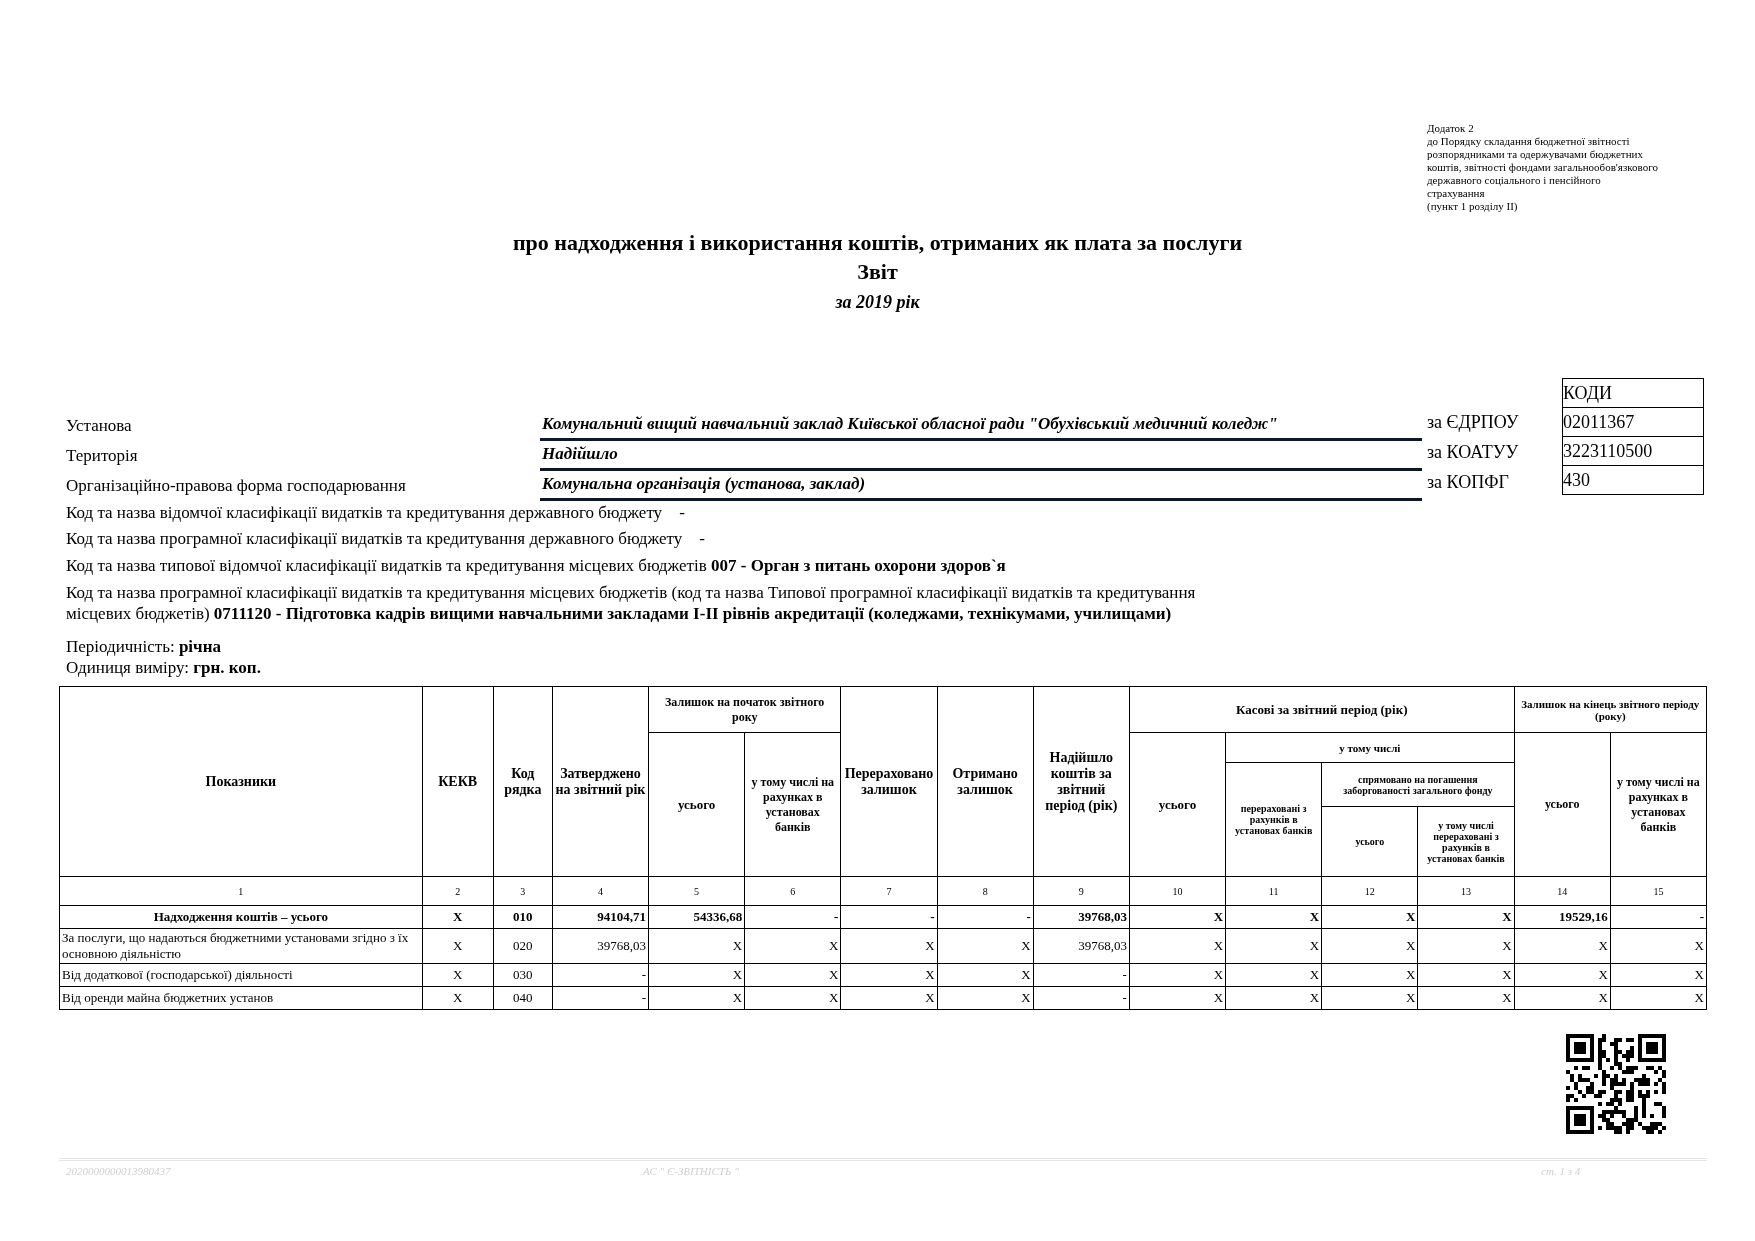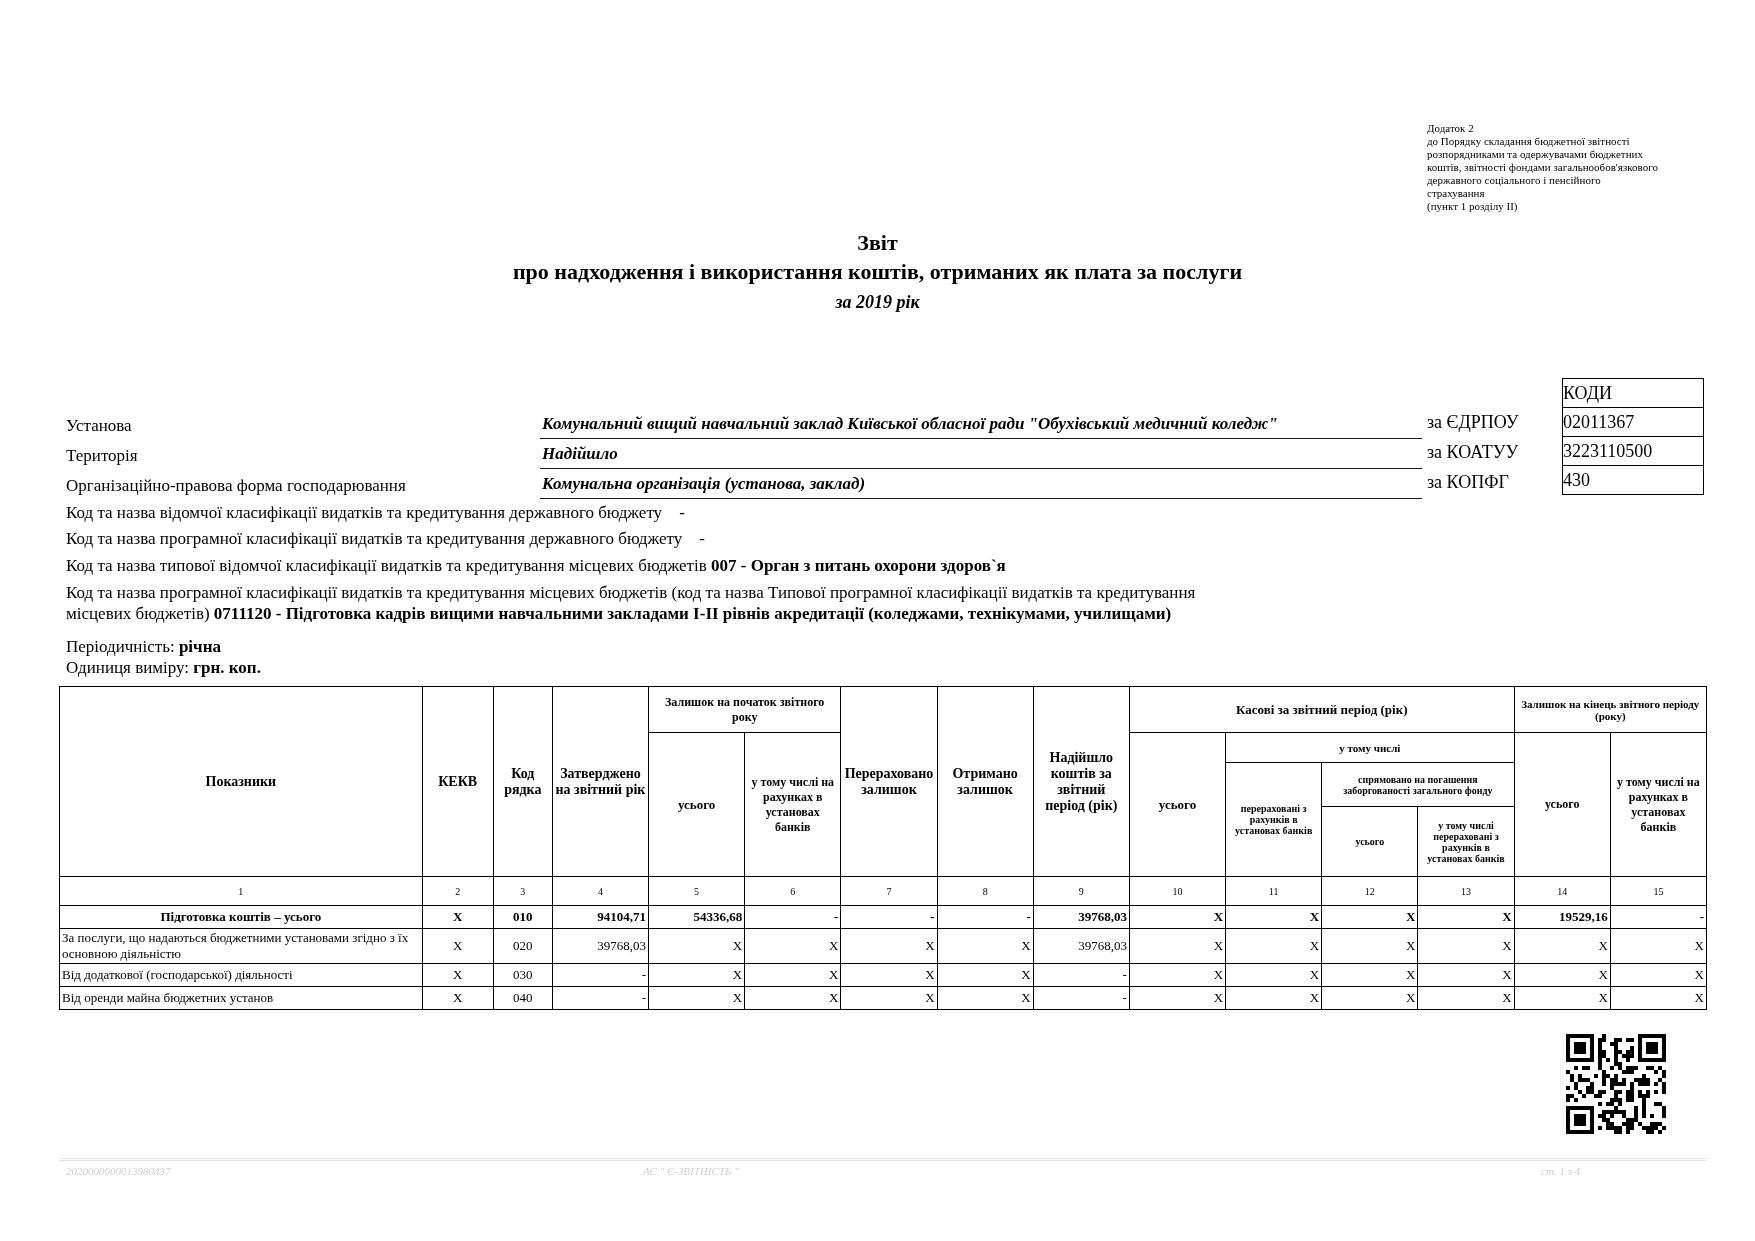--- a/index.html
+++ b/index.html
@@ -4,21 +4,21 @@
 <style>
   html, body { margin:0; padding:0; background:#ffffff; }
   body { width:1755px; height:1241px; position:relative; font-family:"Liberation Serif","DejaVu Serif",serif; color:#000; overflow:hidden; }
   .appendix { position:absolute; left:1427px; top:122px; width:300px; font-size:11px; line-height:13px; }
   .title-block { position:absolute; left:0; width:1755px; text-align:center; top:228px; }
   .title-block .t1 { font-size:22px; font-weight:bold; line-height:29px; font-family:"Liberation Serif",serif; }
   .title-block .period { font-size:18px; font-style:italic; font-weight:bold; margin-top:6px; }
   .codes-box { position:absolute; left:1562px; top:379px; width:142px; }
   .codes-box div { border:1px solid #000; height:28px; line-height:28px; text-align:left; font-size:18px; margin-top:-1px; }
   .info-row { position:absolute; left:66px; font-size:17px; }
-  .info-val { position:absolute; left:540px; width:880px; font-size:17px; font-style:italic; font-weight:bold; border-bottom:1px solid #0f172a; padding-left:2px; height:24px; }
+  .info-val { position:absolute; left:540px; width:880px; font-size:17px; font-style:italic; font-weight:bold; border-bottom:3px solid #0f172a; padding-left:2px; height:24px; }
   .code-label { position:absolute; left:1427px; font-size:18px; }
   .line { position:absolute; left:66px; font-size:17px; width:1300px; line-height:21px; }
   b.bold { font-weight:bold; }
   table.main { position:absolute; left:59px; top:686px; border-collapse:collapse; width:1648px; table-layout:fixed; }
   table.main td { border:1px solid #000; text-align:center; vertical-align:middle; font-size:13px; padding:1px 2px; }
   table.main .hdr { font-weight:bold; font-size:14px; }
   table.main .hdr-s { font-weight:bold; font-size:10px; }
   table.main .num { font-size:10px; height:26px; }
   table.main .r td { font-size:13px; height:20px; }
   table.main .r td.v { text-align:right; }
@@ -35,22 +35,22 @@
   <div>Додаток 2</div>
   <div>до Порядку складання бюджетної звітності</div>
   <div>розпорядниками та одержувачами бюджетних</div>
   <div>коштів, звітності фондами загальнообов'язкового</div>
   <div>державного соціального і пенсійного</div>
   <div>страхування</div>
   <div>(пункт 1 розділу ІІ)</div>
 </div>
 
 <div class="title-block">
+  <div class="t1">про надходження і використання коштів, отриманих як плата за послуги</div>
   <div class="t1">Звіт</div>
-  <div class="t1">про надходження і використання коштів, отриманих як плата за послуги</div>
   <div class="period">за 2019 рік</div>
 </div>
 
 <div class="codes-box">
   <div>КОДИ</div>
   <div>02011367</div>
   <div>3223110500</div>
   <div>430</div>
 </div>
 <div class="code-label" style="top:412px;">за ЄДРПОУ</div>
@@ -148,21 +148,21 @@
     <td class="num">10</td>
     <td class="num">11</td>
     <td class="num">12</td>
     <td class="num">13</td>
     <td class="num">14</td>
     <td class="num">15</td>
   </tr>
   </tbody>
     <tbody id="data-rows">
       <tr class="r bold">
-        <td class="">Підготовка коштів – усього</td>
+        <td class="">Надходження коштів – усього</td>
         <td class="">X</td>
         <td class="">010</td>
         <td class="v">94104,71</td>
         <td class="v">54336,68</td>
         <td class="v">-</td>
         <td class="v">-</td>
         <td class="v">-</td>
         <td class="v">39768,03</td>
         <td class="" style="text-align: right;">X</td>
         <td class="" style="text-align: right;">X</td>

